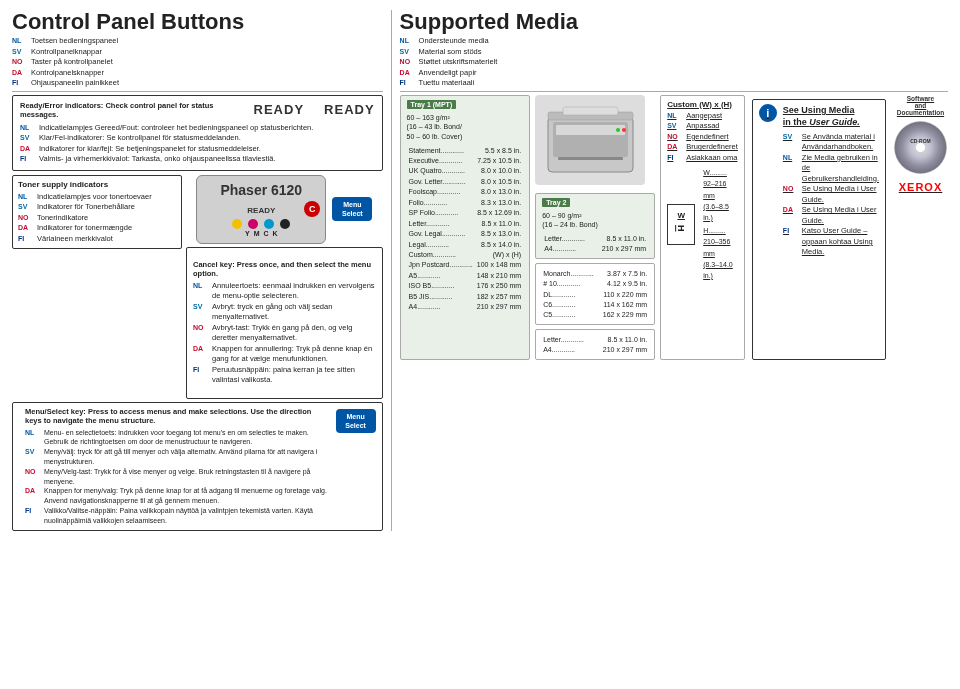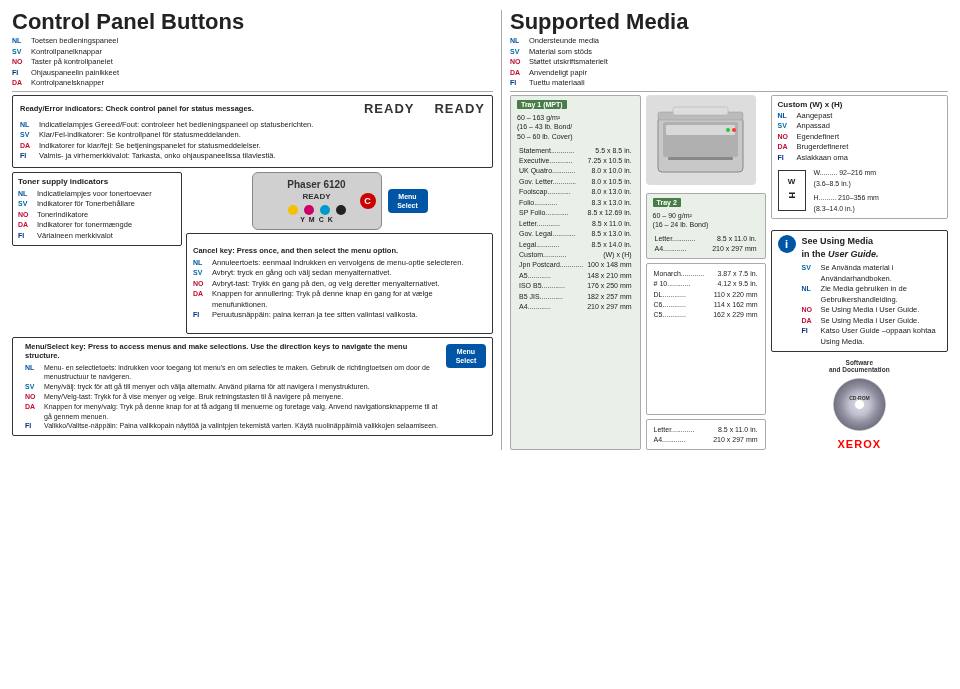--- a/index.html
+++ b/index.html
@@ -91,24 +91,24 @@
     .phaser-display {
       background: #d0d0d0;
       border: 1.5px solid #888;
       border-radius: 6px;
       width: 130px;
       padding: 6px 8px;
       text-align: center;
       position: relative;
     }
     .phaser-name {
-      font-size: 10px;
+      font-size: 14px;
       font-weight: bold;
       color: #333;
-      margin-bottom: 2px;
+      margin-bottom: 8px;
     }
     .phaser-ready {
       font-size: 8px;
       font-weight: bold;
       color: #333;
       margin-bottom: 4px;
     }
     .toner-dots {
       display: flex;
       gap: 6px;
@@ -378,26 +378,26 @@
             </li>
           <li>
               <span class="lang-tag sv">SV</span>
               <span>Kontrollpanelknappar</span>
             </li>
           <li>
               <span class="lang-tag no">NO</span>
               <span>Taster på kontrollpanelet</span>
             </li>
           <li>
+              <span class="lang-tag da">DA</span>
+              <span>Kontrolpanelsknapper</span>
+            </li>
+          <li>
               <span class="lang-tag fi">FI</span>
               <span>Ohjauspaneelin painikkeet</span>
-            </li>
-          <li>
-              <span class="lang-tag da">DA</span>
-              <span>Kontrolpanelsknapper</span>
             </li>
         </ul>
       </div>
 
       <div class="ready-error-box">
         <div class="ready-error-header">
           <div style="flex:1; font-size:7.5px; font-weight:bold; margin-right:8px;">Ready/Error indicators: Check control panel for status messages.</div>
           <div style="display:flex; gap:20px;">
             <div class="ready-label">READY</div>
             <div class="error-label">READY</div>
@@ -723,21 +723,21 @@
                   </tr>
                   <tr>
                     <td>A4............</td>
                     <td>210 x 297 mm</td>
                   </tr>
                 </tbody>
             </table>
           </div>
         </div>
 
-        <div style="display:flex; flex-direction:column; gap:7px;">
+        <div style="display:flex; flex-direction:row; gap:7px;text-decoration:underline;">
 
           <div class="custom-box">
             <div class="custom-title">Custom (W) x (H)</div>
             <ul class="lang-list">
               <li>
                   <span class="lang-tag nl">NL</span>
                   <span>Aangepast</span>
                 </li>
               <li>
                   <span class="lang-tag sv">SV</span>

